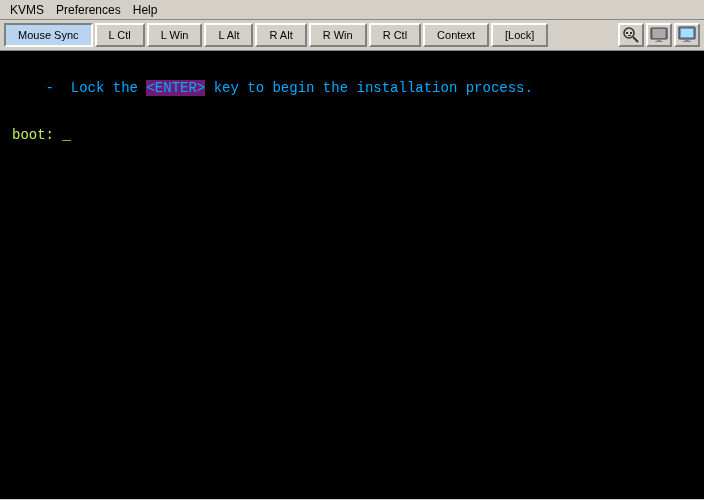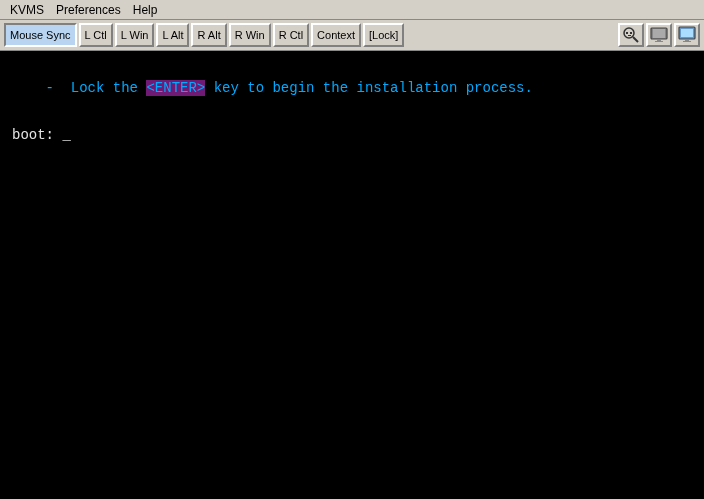--- a/index.html
+++ b/index.html
@@ -38,21 +38,21 @@
     #toolbar {
       display: flex;
       align-items: center;
       background: #d4d0c8;
       padding: 3px 4px;
       gap: 2px;
       border-bottom: 1px solid #888;
     }
 
     .toolbar-btn {
-      padding: 2px 4px;
+      padding: 2px 12px;
       font-size: 11px;
       background: #d4d0c8;
       border: 2px solid;
       border-color: #ffffff #808080 #808080 #ffffff;
       cursor: pointer;
       height: 24px;
       color: #000;
       font-family: Arial, sans-serif;
       white-space: nowrap;
     }
@@ -103,21 +103,21 @@
       color: #00aaff;
       background: #701a75;
       font-family: 'Courier New', Courier, monospace;
     }
 
     .terminal-text {
       color: #00aaff;
     }
 
     .boot-line {
-      color: #e5e5e5;
+      color: #bef264;
       margin-top: 8px;
     }
 
     
     .icon-svg {
       width: 18px;
       height: 18px;
     }
   </style>
 </head>

